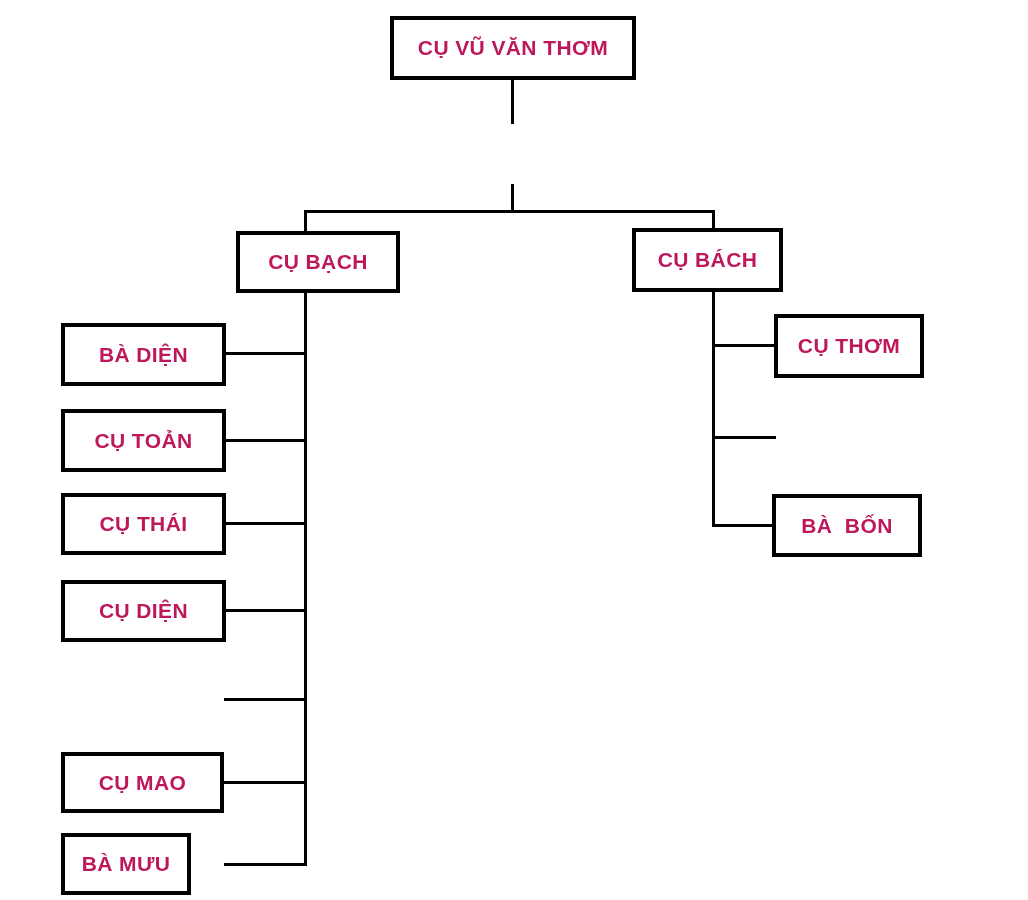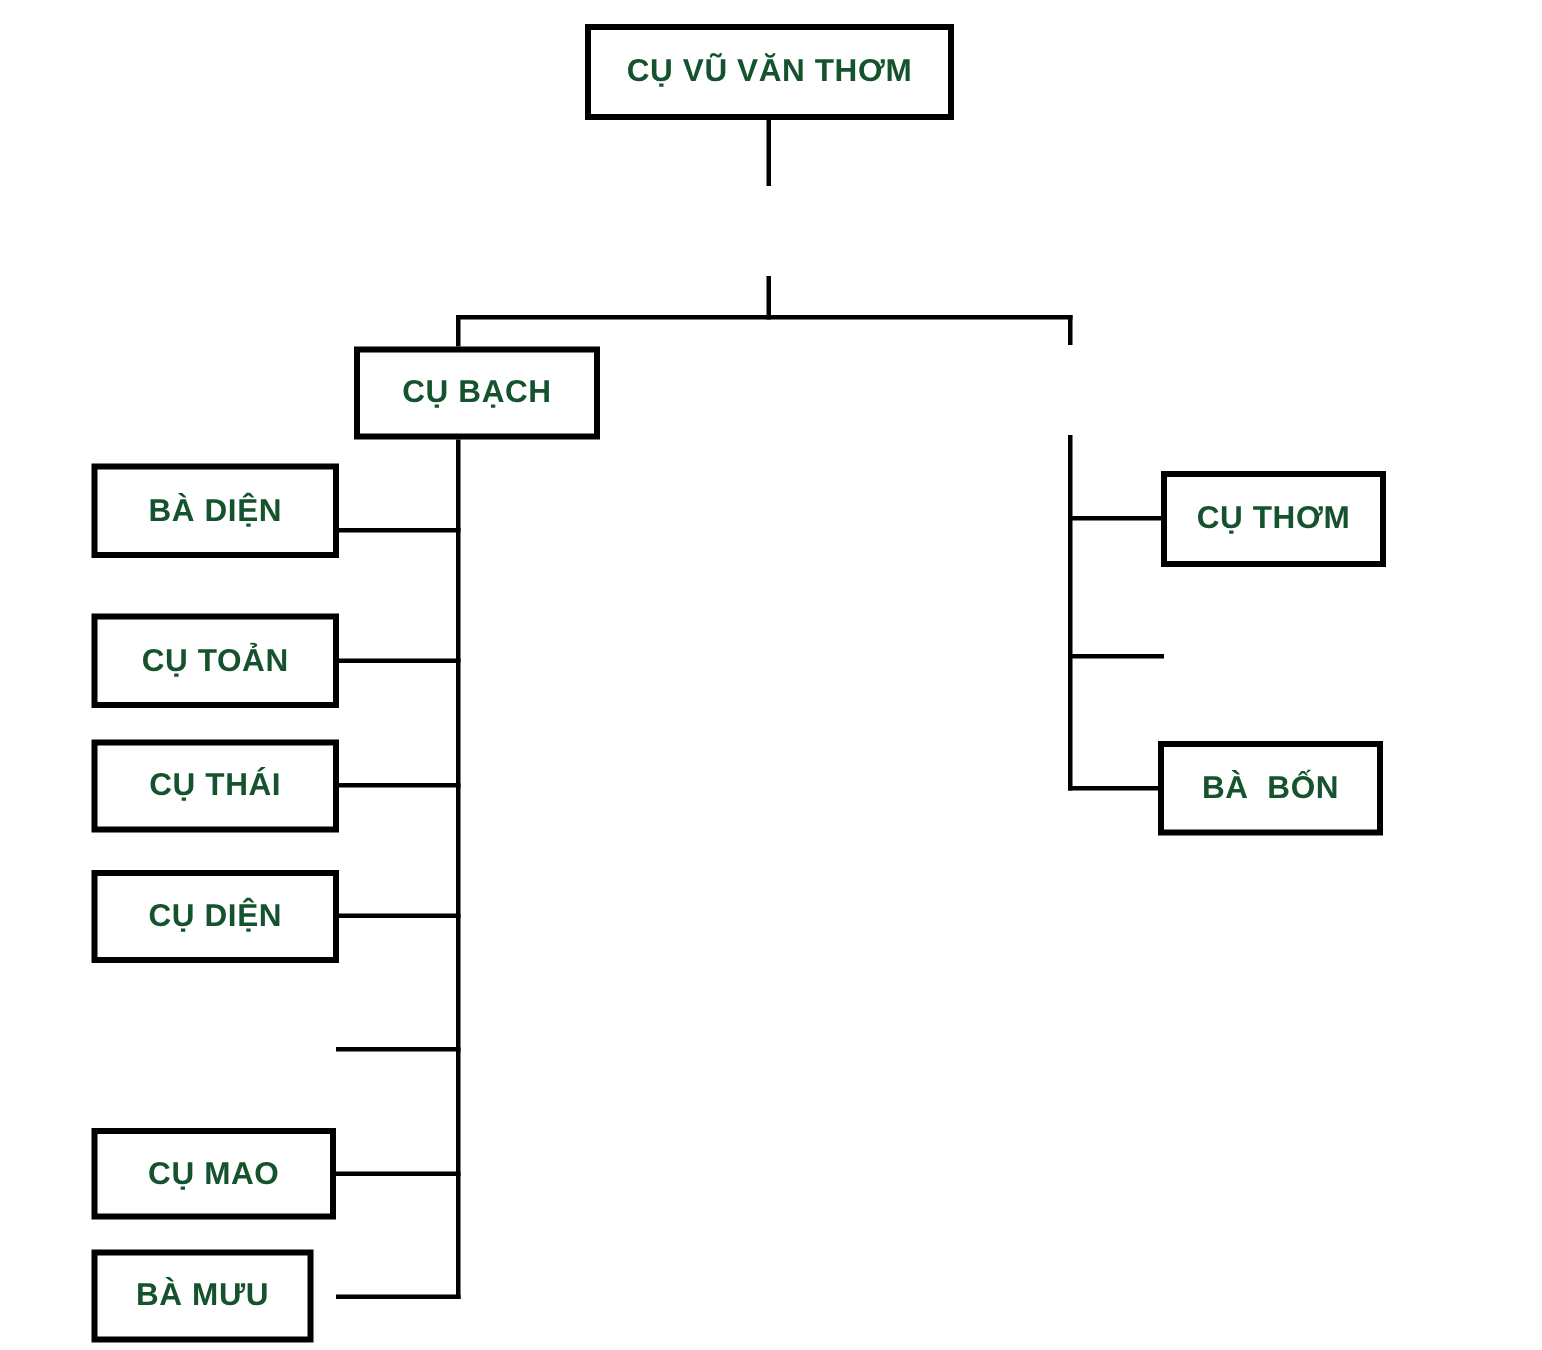--- a/index.html
+++ b/index.html
@@ -15,21 +15,21 @@
     position: absolute;
     box-sizing: border-box;
     border: 4px solid #000000;
     background: #ffffff;
     display: flex;
     align-items: center;
     justify-content: center;
     font-weight: 700;
     font-size: 21px;
     letter-spacing: 0.4px;
-    color: #14532d;
+    color: #be185d;
     white-space: pre;
   }
   .line { position: absolute; background: #000000; }
   .line.h { height: 3px; }
   .line.v { width: 3px; }
 </style>
 </head>
 <body>
 
 <div class="canvas">
@@ -56,37 +56,40 @@
 
   <div class="node" style="left:390px; top:16px;  width:246px; height:64px">
     <span>CỤ VŨ VĂN THƠM</span>
   </div>
 
 
   <div class="node" style="left:236px; top:231px; width:164px; height:62px">
     <span>CỤ BẠCH</span>
   </div>
 
+  <div class="node" style="left:632px; top:228px; width:151px; height:64px">
+    <span>CỤ BÁCH</span>
+  </div>
 
-  <div class="node" style="left:61px; top:309px; width:165px; height:63px">
+  <div class="node" style="left:61px; top:323px; width:165px; height:63px">
     <span>BÀ DIỆN</span>
   </div>
   <div class="node" style="left:61px; top:409px; width:165px; height:63px">
     <span>CỤ TOẢN</span>
   </div>
   <div class="node" style="left:61px; top:493px; width:165px; height:62px">
     <span>CỤ THÁI</span>
   </div>
   <div class="node" style="left:61px; top:580px; width:165px; height:62px">
     <span>CỤ DIỆN</span>
   </div>
   <div class="node" style="left:61px; top:752px; width:163px; height:61px">
     <span>CỤ MAO</span>
   </div>
-  <div class="node" style="left:61px; top:833px; width:148px; height:62px">
+  <div class="node" style="left:61px; top:833px; width:130px; height:62px">
     <span>BÀ MƯU</span>
   </div>
 
   <div class="node" style="left:774px; top:314px; width:150px; height:64px">
     <span>CỤ THƠM</span>
   </div>
   <div class="node" style="left:772px; top:494px; width:150px; height:63px">
     <span>BÀ  BỐN</span>
   </div>
 

